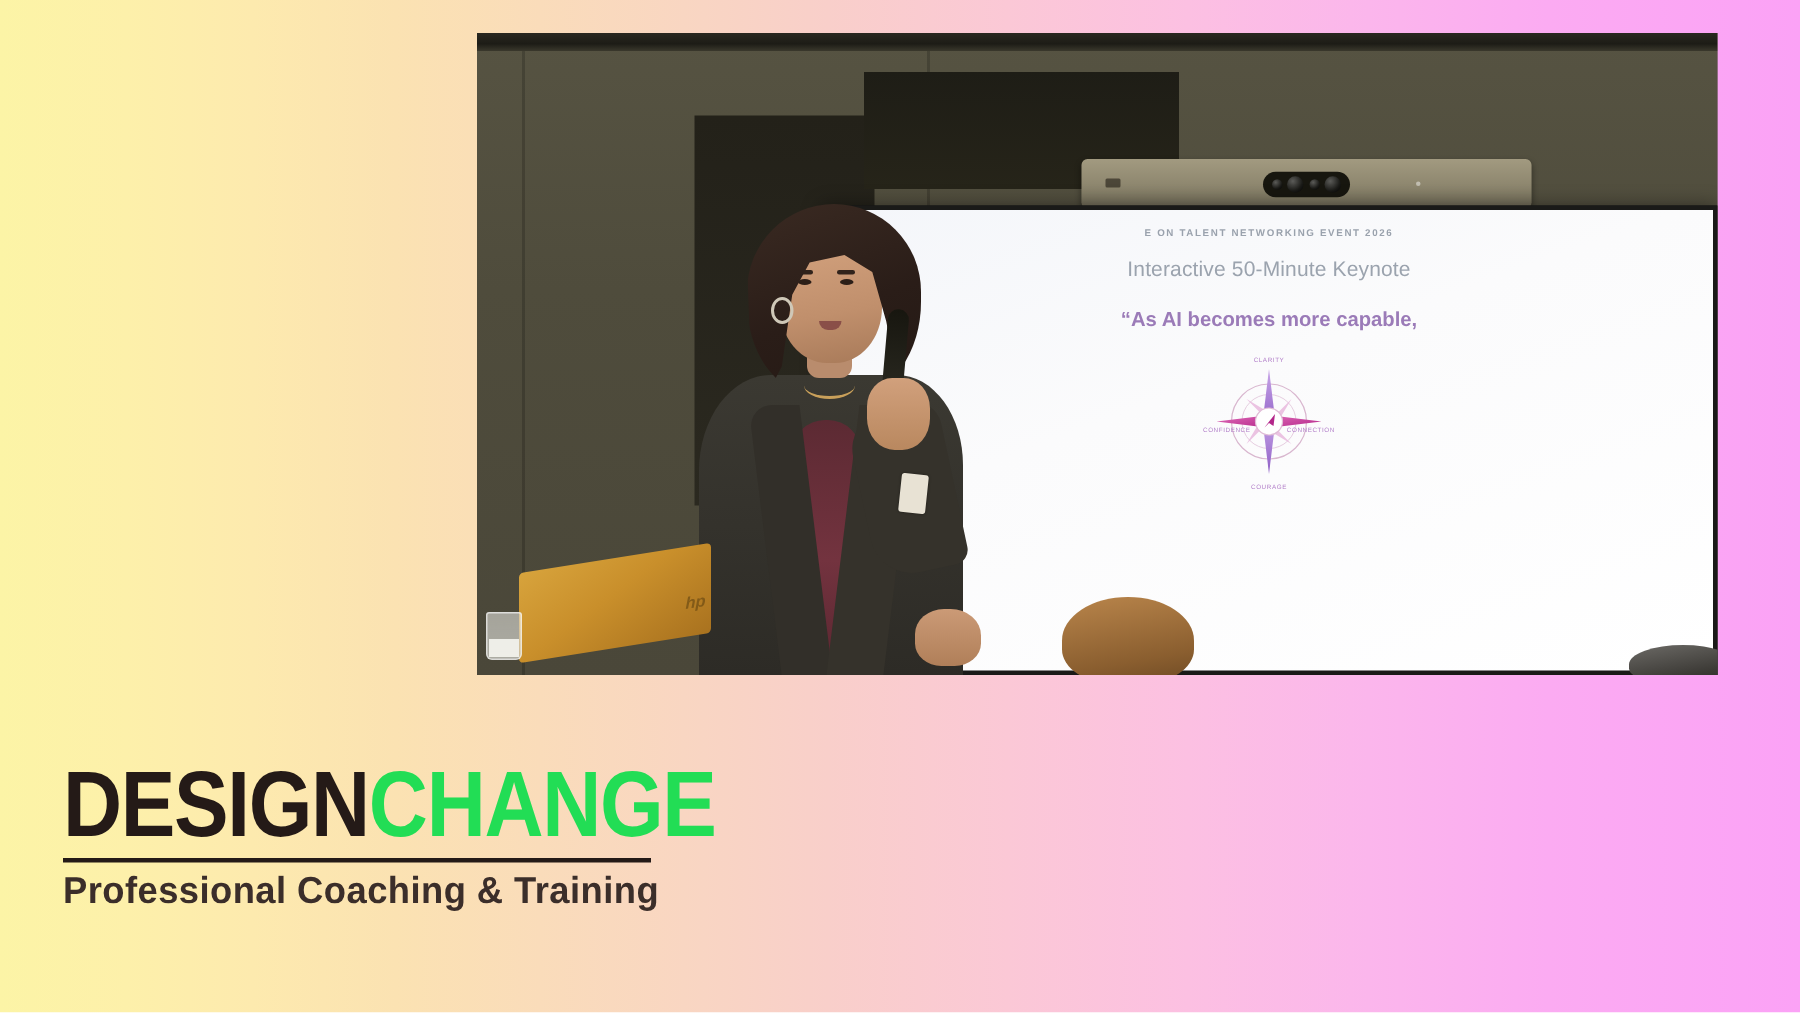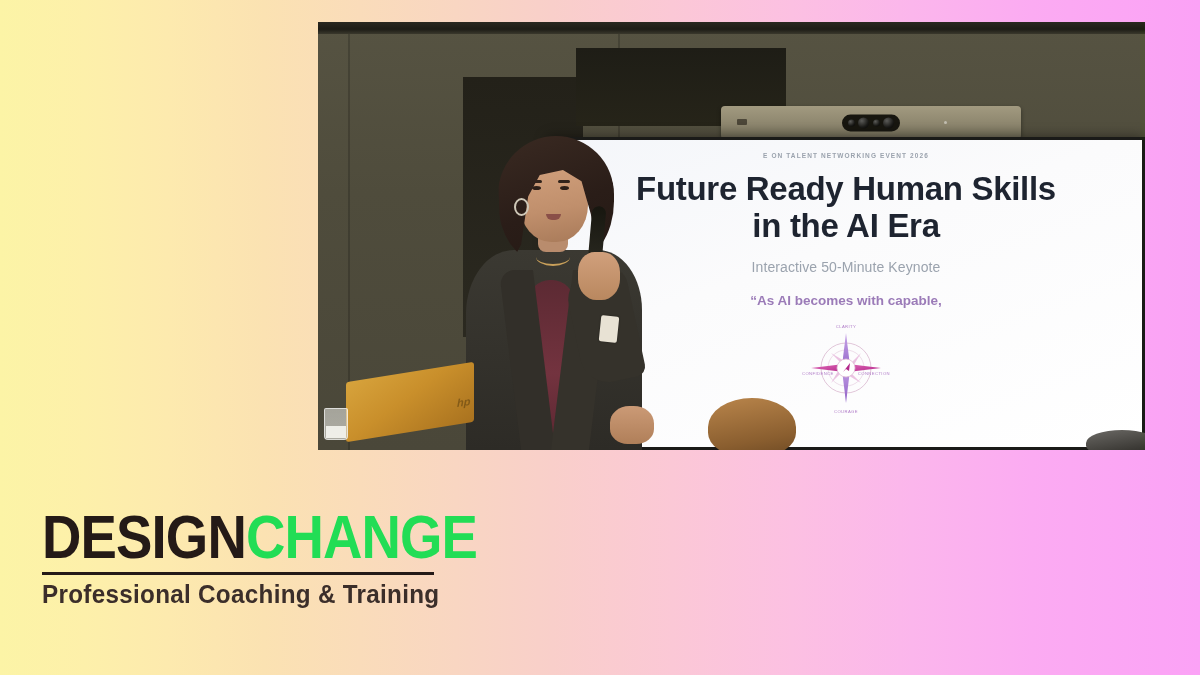--- a/index.html
+++ b/index.html
@@ -495,29 +495,25 @@
       </div>
       <div class="camera-led"></div>
     </div>
 
     <div class="screen-frame">
       <div class="screen">
         <div class="slide">
 
           <div class="slide-eyebrow">E ON TALENT NETWORKING EVENT 2026</div>
 
-          <div class="slide-title">
-            <span>Future Ready Human Skills</span><br>
-            <span>in the AI Era</span>
-          </div>
 
           <div class="slide-subtitle">Interactive 50-Minute Keynote</div>
 
           <div class="slide-quote">
-            <span>“As AI becomes with capable,</span><br>
+            <span>“As AI becomes more capable,</span><br>
           </div>
 
           <div class="compass-wrap">
             <svg width="96" height="96" viewBox="0 0 96 96" aria-hidden="true">
               <defs>
                 <linearGradient id="gPink" x1="0" y1="0" x2="1" y2="1">
                   <stop offset="0%" stop-color="#e06bb8"></stop>
                   <stop offset="100%" stop-color="#b3268a"></stop>
                 </linearGradient>
                 <linearGradient id="gPurp" x1="0" y1="0" x2="0" y2="1">

